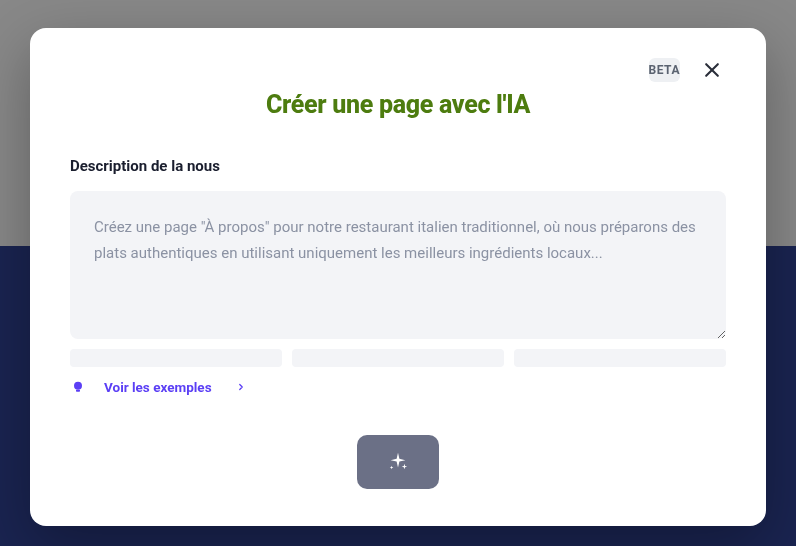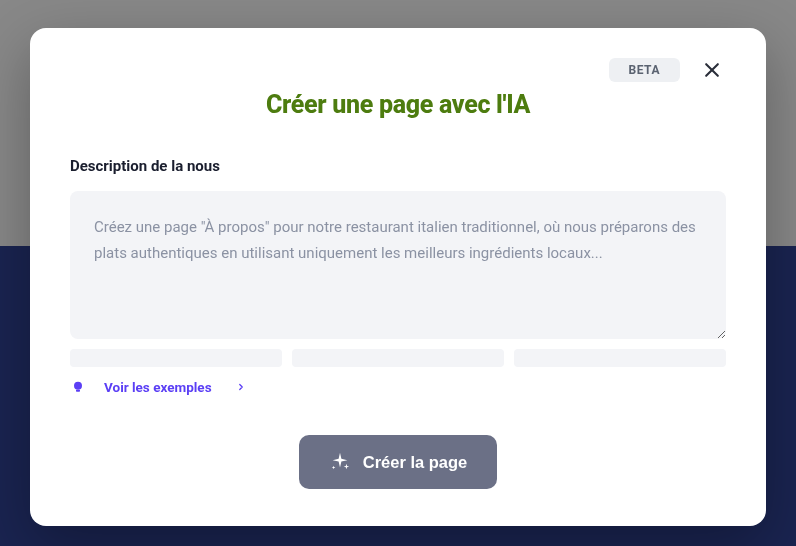--- a/index.html
+++ b/index.html
@@ -34,21 +34,21 @@
       justify-content: flex-end;
       align-items: center;
       gap: 18px;
       margin-bottom: 6px;
     }
     .beta-badge {
       background: #eef0f3;
       color: #5a6270;
       font-size: 12px;
       font-weight: 700;
-      padding: 5px 20px;
+      padding: 5px 0;
       border-radius: 6px;
       letter-spacing: 0.5px;
     }
     .close-btn {
       background: none;
       border: none;
       cursor: pointer;
       color: #2a2e3a;
       padding: 4px;
       display: flex;
@@ -175,16 +175,15 @@
     </a>
   </div>
 
   <div class="footer">
     <button class="create-btn">
       <svg viewBox="0 0 24 24" fill="#fff">
         <path d="M12 2 L13.5 8.5 L20 10 L13.5 11.5 L12 18 L10.5 11.5 L4 10 L10.5 8.5 Z"></path>
         <path d="M19 14 L19.7 16.3 L22 17 L19.7 17.7 L19 20 L18.3 17.7 L16 17 L18.3 16.3 Z"></path>
         <path d="M5 16 L5.5 17.5 L7 18 L5.5 18.5 L5 20 L4.5 18.5 L3 18 L4.5 17.5 Z"></path>
       </svg>
-      <span>Créer la page</span>
     </button>
   </div>
 </div>
 
 </body></html>

